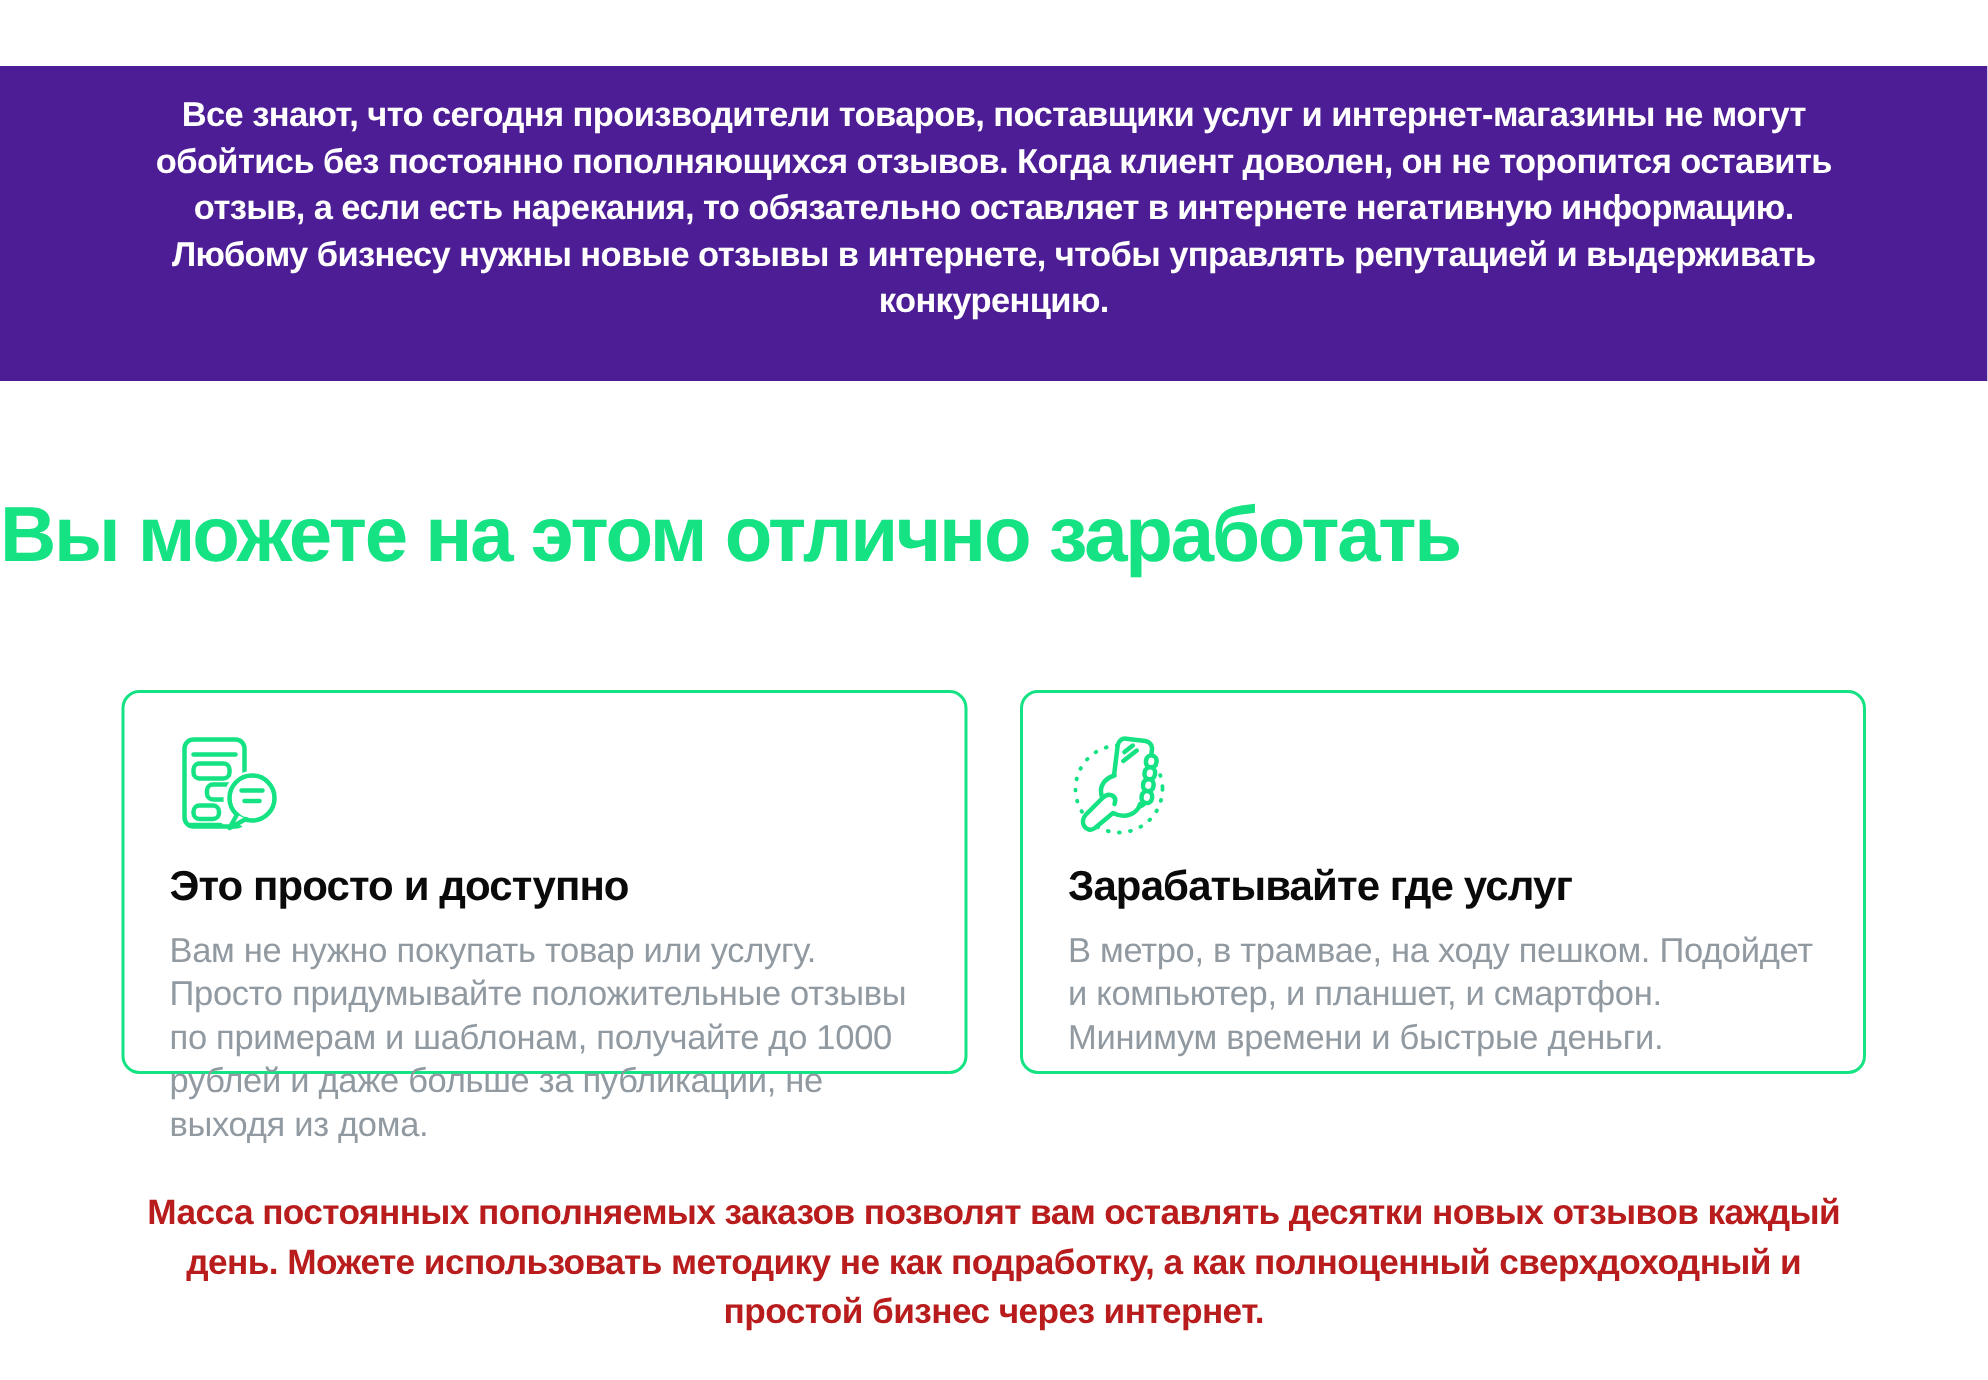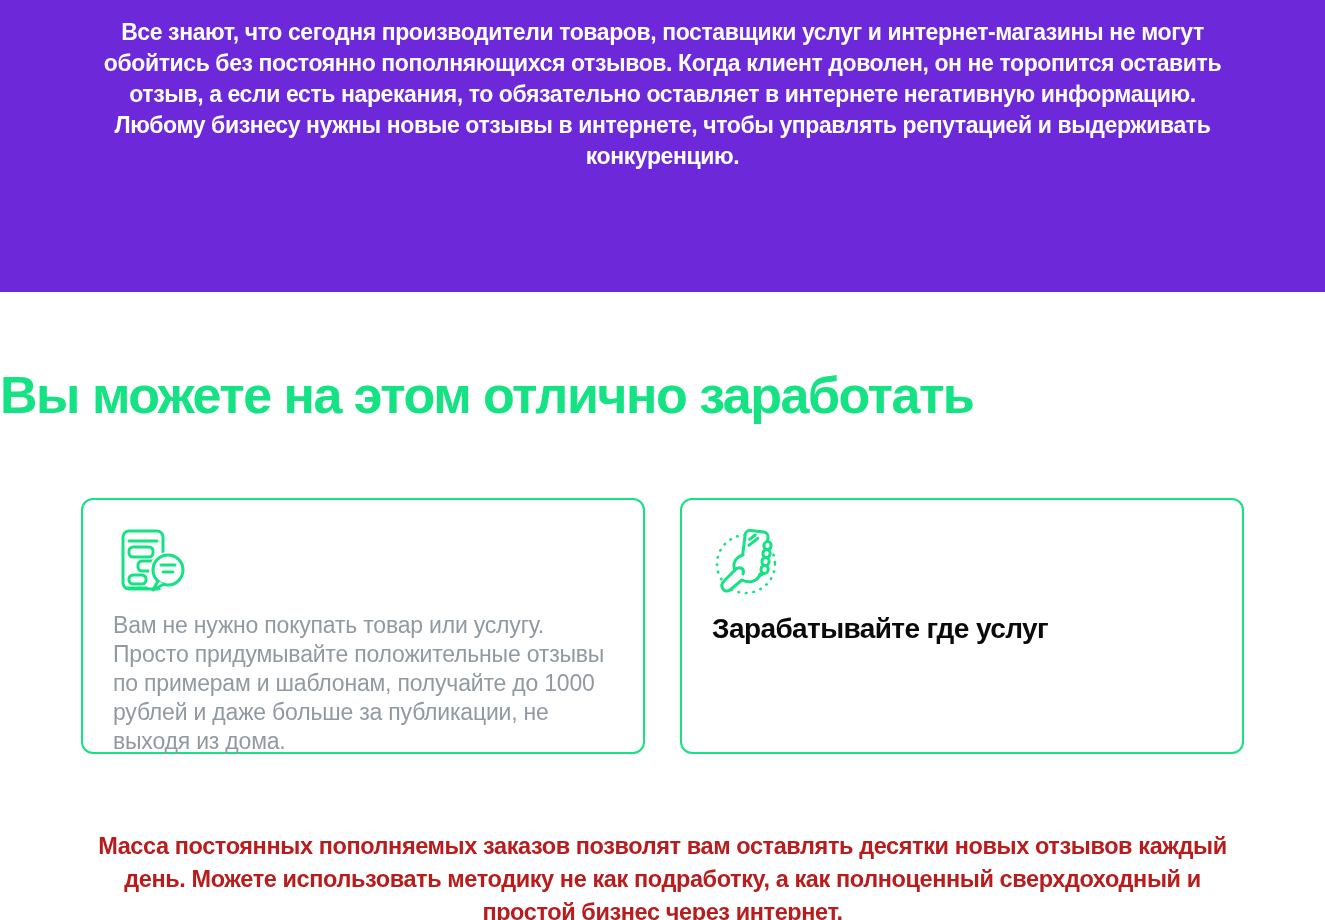--- a/index.html
+++ b/index.html
@@ -7,23 +7,24 @@
     width: 1325px;
     height: 920px;
     background: #ffffff;
     font-family: "Liberation Sans", sans-serif;
     overflow: hidden;
   }
 
   
   .banner {
     width: 1325px;
-    height: 292px;
-    background: #6d28d9;
+    height: 210px;
+    background: #4c1d95;
     padding-top: 17px;
+    margin-top: 44px;
   }
   .banner-text {
     max-width: 1150px;
     margin: 0 auto;
     text-align: center;
     color: #ffffff;
     font-size: 23px;
     line-height: 31px;
     font-weight: bold;
     letter-spacing: -0.4px;
@@ -112,20 +113,21 @@
 
         <circle cx="55" cy="45" r="19" fill="#ffffff" stroke="none"></circle>
         <path d="M44 55 L38 66 L52 59" fill="#ffffff" stroke="none"></path>
         <line x1="14" y1="62" x2="34" y2="62"></line>
         <circle cx="55" cy="44" r="15" fill="#ffffff"></circle>
         <path d="M45 55 L40 64 L51 58" fill="#ffffff"></path>
         <line x1="48" y1="39" x2="62" y2="39"></line>
         <line x1="50" y1="46" x2="60" y2="46"></line>
       </svg>
     </span>
+    <h3 class="card-title">Это просто и доступно</h3>
     <p class="card-desc">Вам не нужно покупать товар или услугу. Просто придумывайте положительные отзывы по примерам и шаблонам, получайте до 1000 рублей и даже больше за публикации, не выходя из дома.</p>
   </div>
 
   <div class="card">
     <span>
       <svg class="card-icon" viewBox="0 0 72 72" fill="none" stroke="#14e283" stroke-linecap="round" stroke-linejoin="round">
         <circle cx="34" cy="38" r="29" stroke-width="2.6" stroke-dasharray="0.5 7"></circle>
         <g stroke-width="3">
           <g transform="rotate(7 42 27)">
             <rect x="31" y="5" width="23" height="44" rx="5" fill="#ffffff"></rect>
@@ -136,17 +138,18 @@
             <rect x="51" y="30" width="7" height="8" rx="3.5" fill="#ffffff"></rect>
             <rect x="51" y="38" width="7" height="8" rx="3.5" fill="#ffffff"></rect>
           </g>
           <path d="M31 29 C 24 31 20 37 23 44 L 12 55 C 7 60 12 68 18 64 L 30 54
                    C 38 58 46 55 48 48" fill="#ffffff"></path>
           <path d="M23 44 C 27 40 33 42 31 48" fill="#ffffff"></path>
         </g>
       </svg>
     </span>
     <h3 class="card-title">Зарабатывайте где услуг</h3>
+    <p class="card-desc">В метро, в трамвае, на ходу пешком. Подойдет и компьютер, и планшет, и смартфон. Минимум времени и быстрые деньги.</p>
   </div>
 
 </div>
 
 <p class="footer-note">Масса постоянных пополняемых заказов позволят вам оставлять десятки новых отзывов каждый день. Можете использовать методику не как подработку, а как полноценный сверхдоходный и простой бизнес через интернет.</p>
 
 </body></html>

